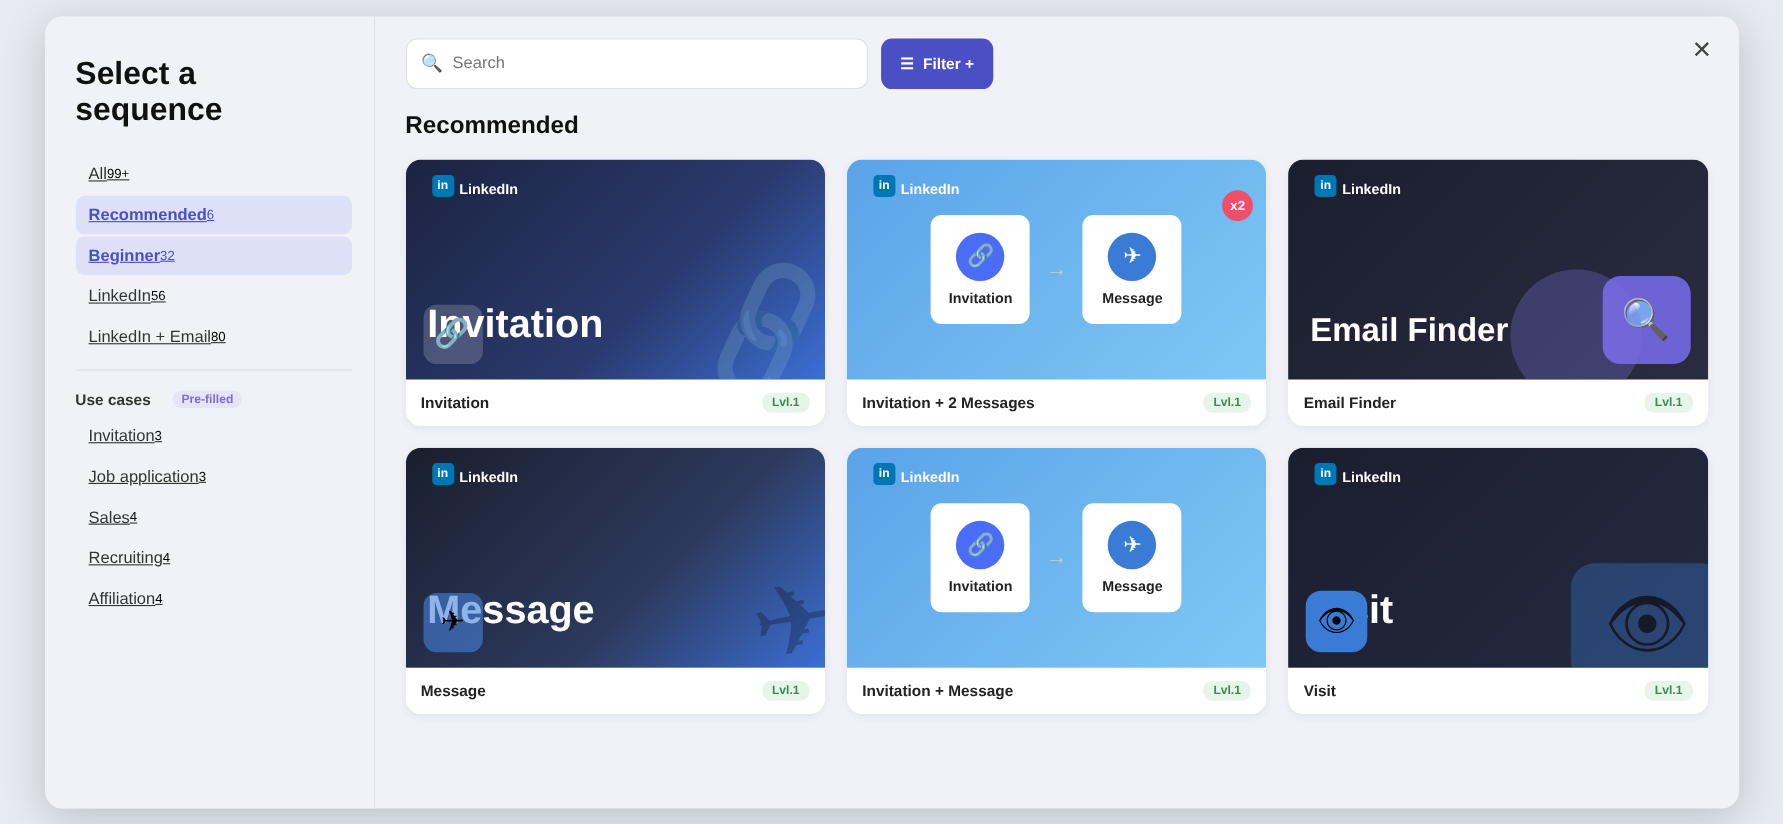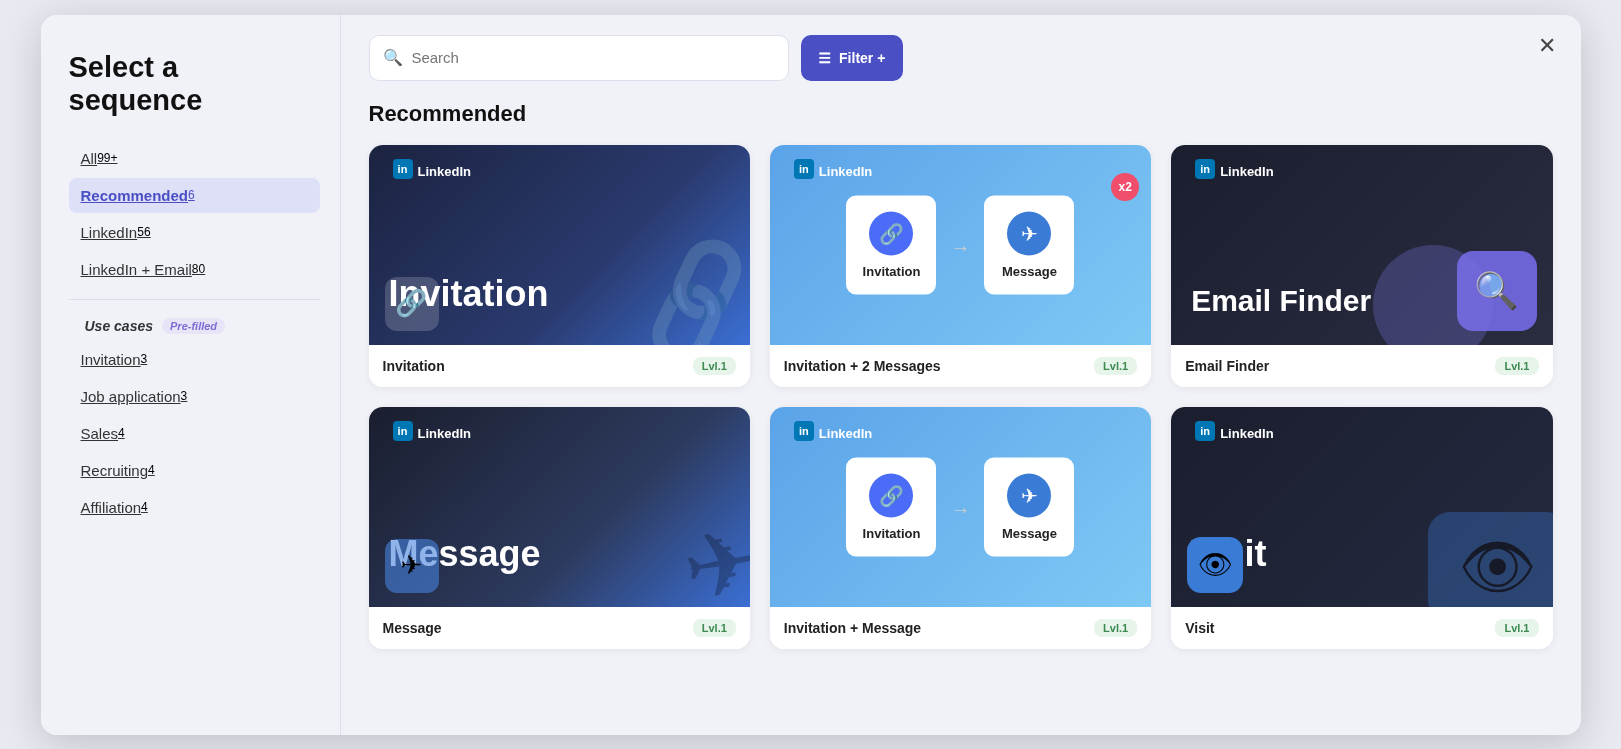--- a/index.html
+++ b/index.html
@@ -65,26 +65,25 @@
     }
     .sidebar-item .badge {
       font-size: 12px;
       color: #000000;
       font-weight: 500;
     }
     .sidebar-item.active .badge { color: #4a4fc4; }
     .section-label {
       display: flex;
       align-items: center;
-      gap: 9px;
+      gap: 20px;
       font-size: 14px;
       font-weight: 700;
       color: #333;
-      margin: 18px 0 8px 16px;
-      font-style: italic;
+      margin: 18px 0 8px 0;
     }
     .pre-filled-badge {
       background: #e8e4f8;
       color: #7c6fd4;
       font-size: 11px;
       font-weight: 600;
       padding: 2px 8px;
       border-radius: 10px;
     }
     .sidebar-divider {
@@ -305,20 +304,24 @@
       <span>All</span>
       <span class="badge">99+</span>
     </div>
 
     <div class="sidebar-item active">
       <span>Recommended</span>
       <span class="badge">6</span>
     </div>
 
 
+    <div class="sidebar-item active">
+      <span>Beginner</span>
+      <span class="badge">32</span>
+    </div>
 
     <div class="sidebar-item">
       <span>LinkedIn</span>
       <span class="badge">56</span>
     </div>
 
     <div class="sidebar-item">
       <span>LinkedIn + Email</span>
       <span class="badge">80</span>
     </div>

